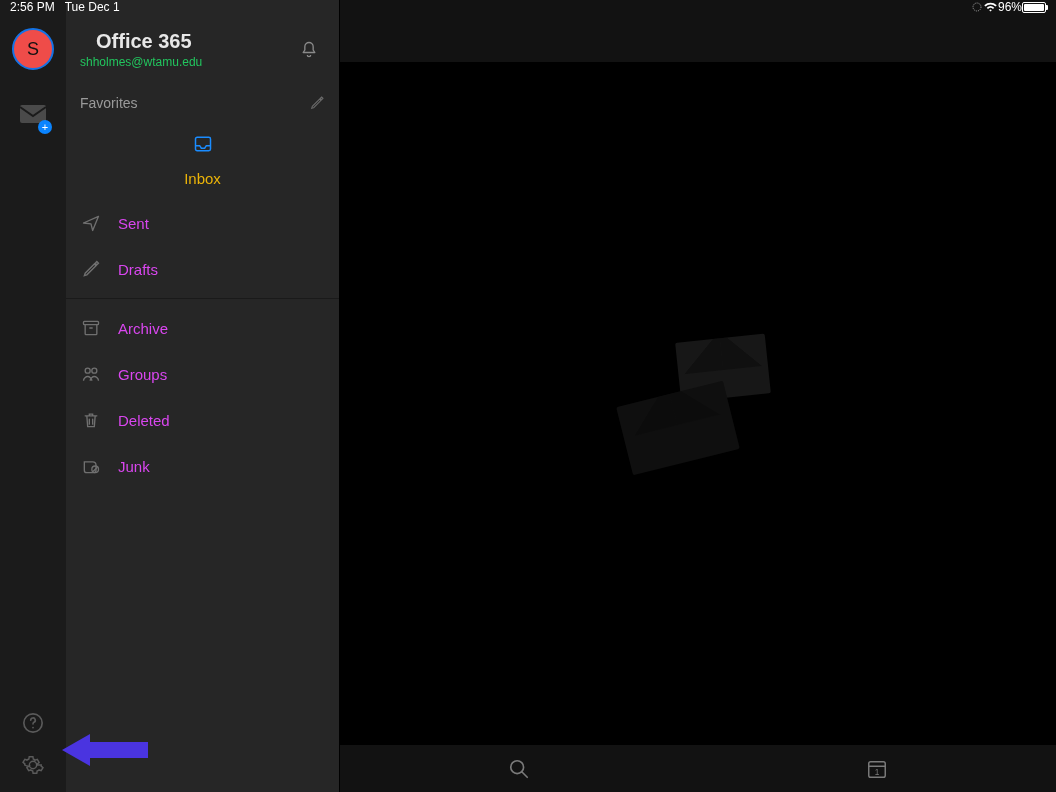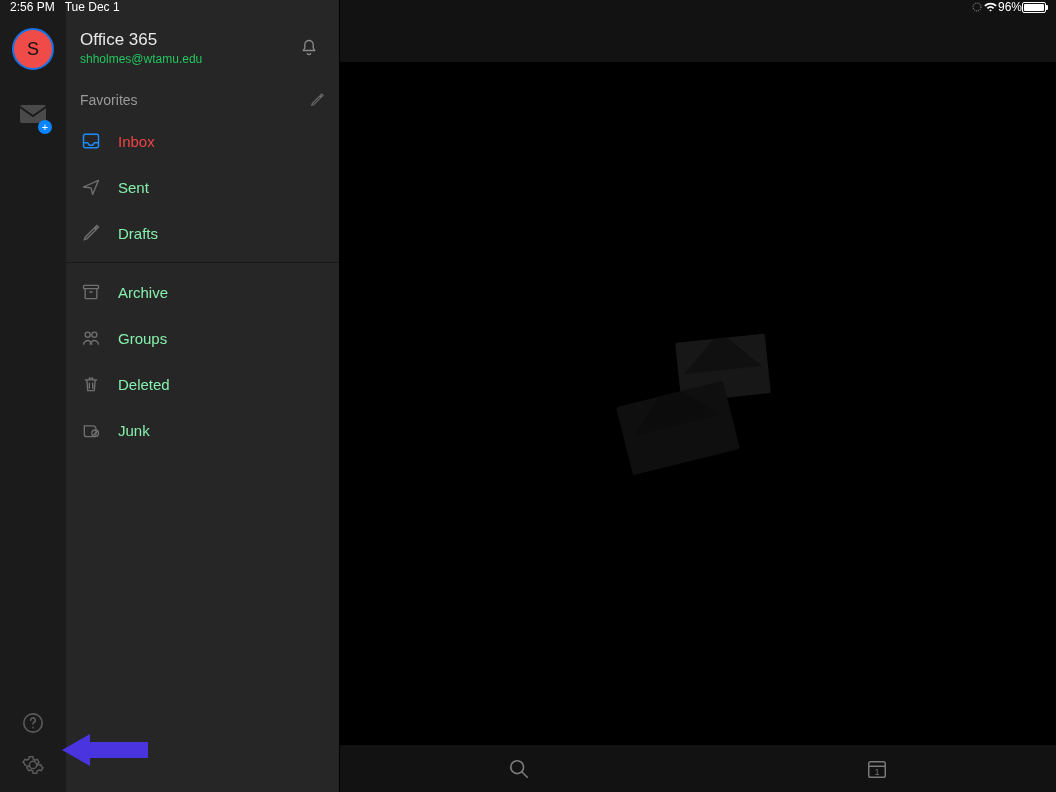--- a/index.html
+++ b/index.html
@@ -16,29 +16,29 @@
   .rail { width:66px; background:#1b1b1b; display:flex; flex-direction:column; align-items:center; padding-top:28px; position:relative; }
   .rail .avatar { width:42px; height:42px; border-radius:50%; background:#ef4c49; border:2px solid #1473e6; display:flex; align-items:center; justify-content:center; font-size:18px; color:#111; margin-bottom:28px; cursor:pointer;}
   .rail .compose { width:34px; height:34px; position:relative; display:flex; align-items:center; justify-content:center; color:#606060; cursor:pointer;}
   .rail .compose .plus { position:absolute; bottom:-2px; right:-2px; width:14px; height:14px; border-radius:50%; background:#0a84ff; color:#fff; display:flex; align-items:center; justify-content:center; font-size:11px; line-height:1;}
   .rail .bottom-icons { position:absolute; bottom:16px; display:flex; flex-direction:column; align-items:center; gap:20px; color:#5a5a5a;}
   .rail .bottom-icons div { cursor:pointer; }
 
   .sidebar { width:274px; background:#262626; display:flex; flex-direction:column; border-right:1px solid #000;}
   .sidebar .acct { display:flex; align-items:center; padding:30px 14px 18px 14px; position:relative;}
   .sidebar .acct .titles { flex:1; }
-  .sidebar .acct .name { font-size:17px; color:#e8e8e8; font-weight:400;}
+  .sidebar .acct .name { font-size:20px; color:#e8e8e8; font-weight:700;margin-left:16px;}
   .sidebar .acct .email { font-size:12px; color:#22c55e; margin-top:2px;}
   .sidebar .acct .bell { color:#8a8a8a; cursor:pointer; padding:6px;}
   .sidebar .section { display:flex; align-items:center; justify-content:space-between; padding:8px 14px 10px 14px; color:#9a9a9a; font-size:14px;}
   .sidebar .section .edit { color:#6a6a6a; cursor:pointer;}
   .folder-list { display:flex; flex-direction:column; }
-  .folder { display:flex; align-items:center; gap:16px; padding:13px 14px; color:#86efac; font-size:15px; cursor:pointer;}
+  .folder { display:flex; align-items:center; gap:16px; padding:13px 14px; color:#d946ef; font-size:15px; cursor:pointer;}
   .folder .ico { width:22px; display:flex; align-items:center; justify-content:center; color:#707070;}
-  .folder.active { color:#ef4444; }
+  .folder.active { color:#eab308;flex-direction:column; }
   .folder.active .ico { color:#1a8cff; }
   .divider { height:1px; background:#1a1a1a; margin:6px 0;}
 
   .content { flex:1; background:#000; position:relative; display:flex; flex-direction:column;}
   .content .header { height:62px; background:#121212; }
   .content .empty { flex:1; display:flex; align-items:center; justify-content:center; }
   .env-stack { position:relative; width:150px; height:140px; opacity:0.8;}
   .env { position:absolute; width:90px; height:60px; background:#161616; border-radius:2px; }
   .env::before { content:""; position:absolute; left:0; right:0; top:0; height:32px; background:linear-gradient(135deg, transparent 49%, #0f0f0f 50%), linear-gradient(-135deg, transparent 49%, #0f0f0f 50%); background-size:50% 100%; background-repeat:no-repeat; background-position:left, right; opacity:0.6;}
   .env1 { top:5px; right:5px; transform:rotate(-6deg); background:#1d1d1d;}

